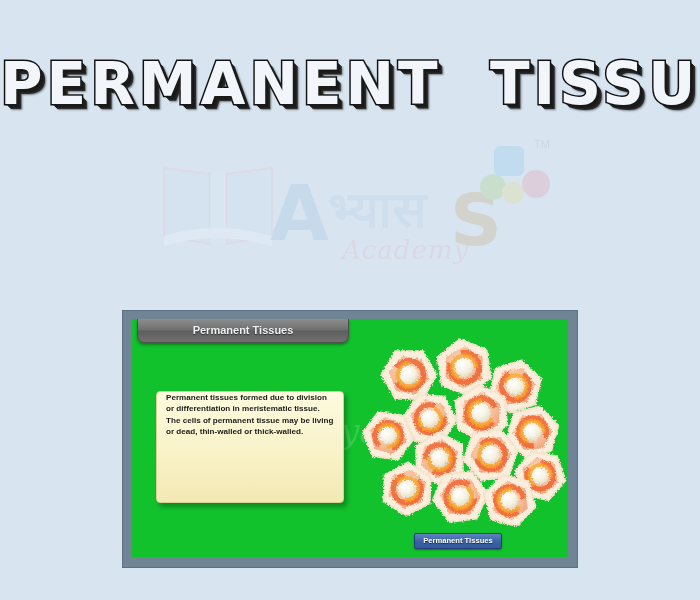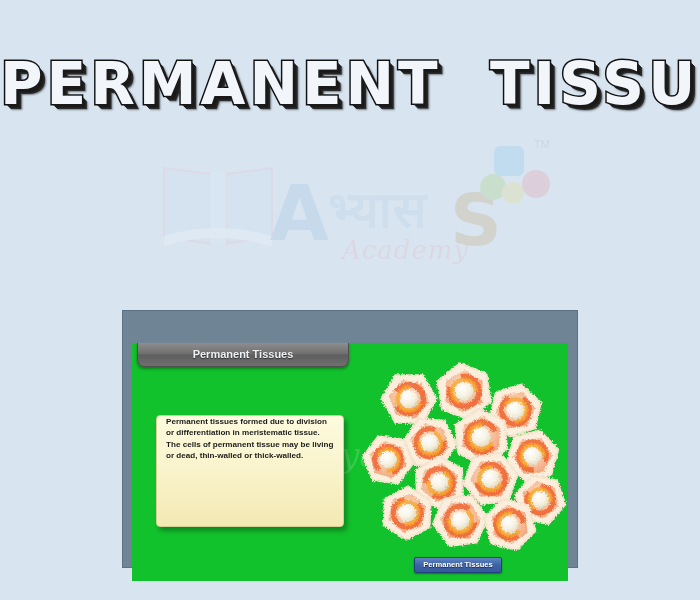--- a/index.html
+++ b/index.html
@@ -160,21 +160,20 @@
     border: 1px solid #5c7283;
     box-sizing: border-box;
     padding: 8px 9px 10px 9px;
   }
   #media-stage {
     position: relative;
     width: 100%;
     height: 100%;
     background: #12c22c;
     overflow: hidden;
-    margin-top: 24px;
   }
 
   
   #slide-header {
     position: absolute;
     left: 5px;
     top: 0px;
     width: 212px;
     height: 24px;
     background: linear-gradient(180deg, #8e8e8e 0%, #6e6e6e 48%, #5e5e5e 52%, #707070 100%);

